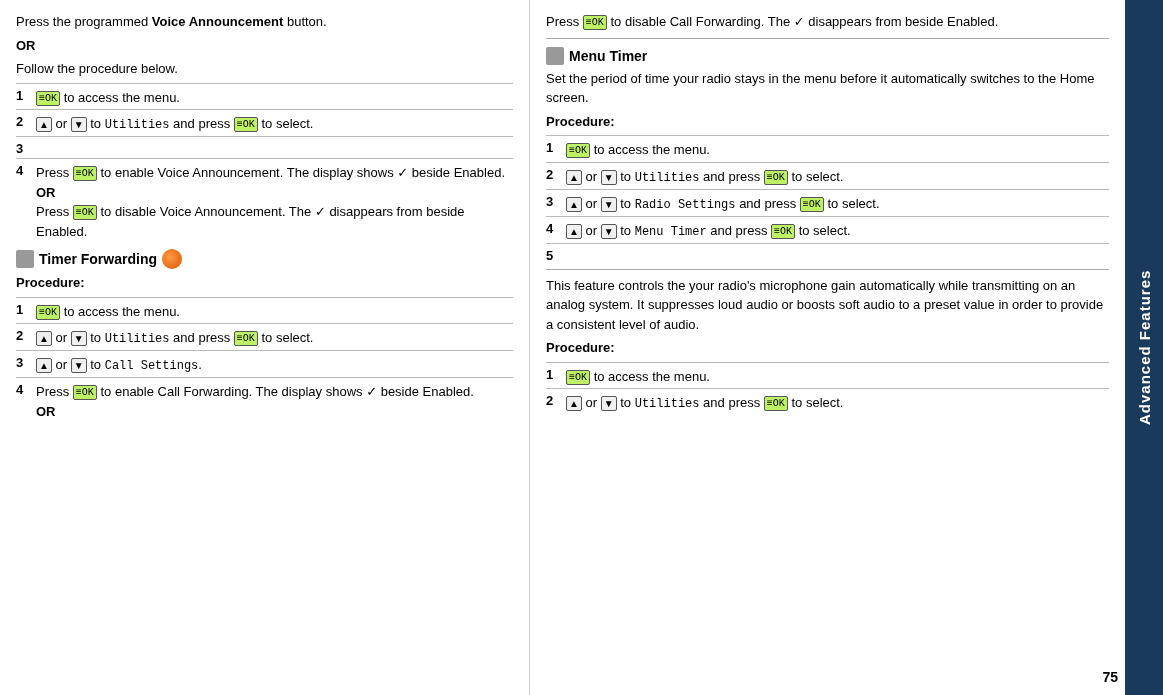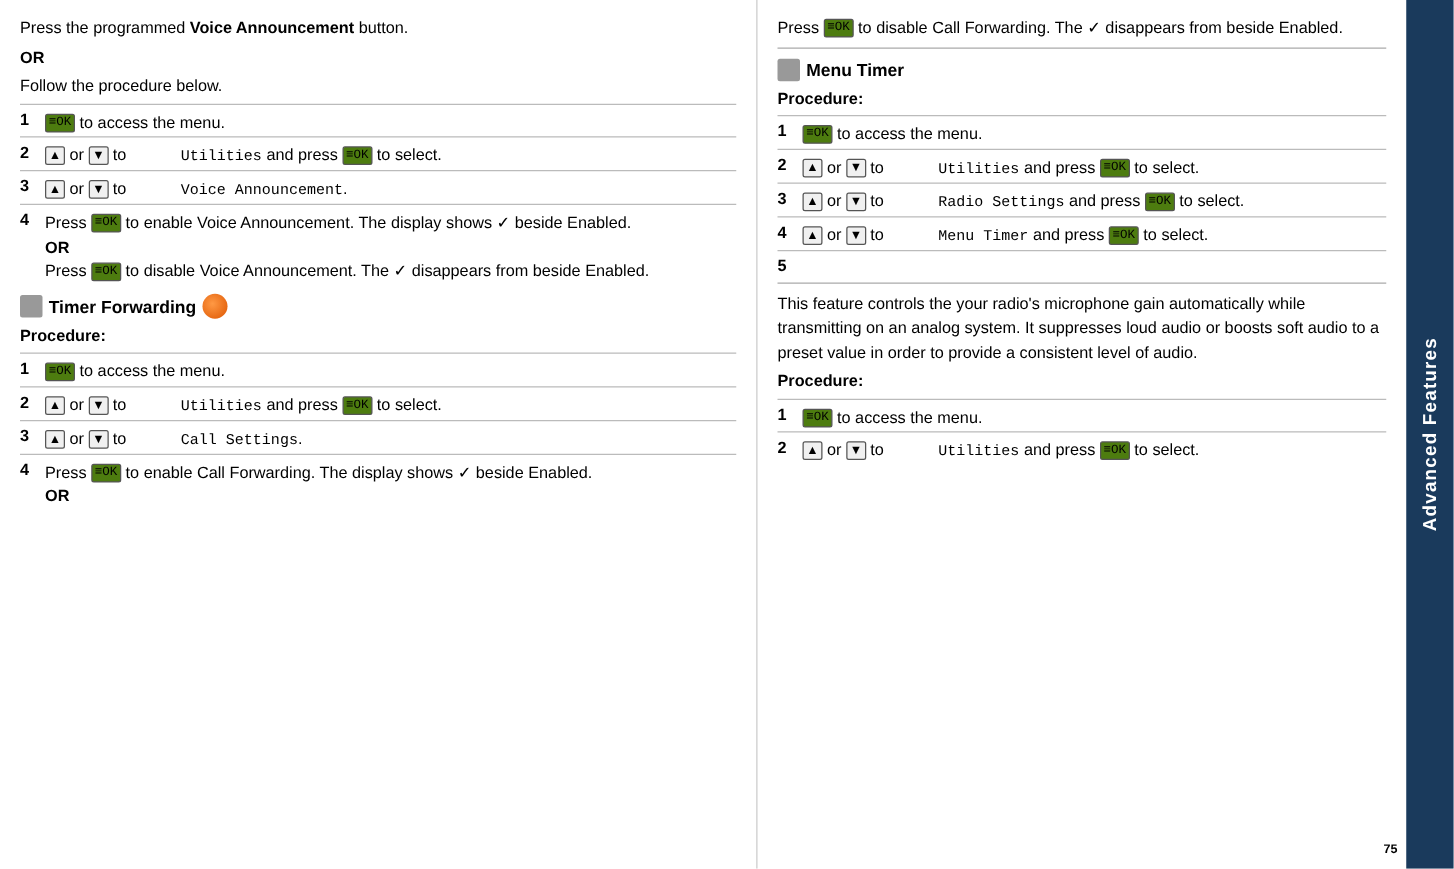--- a/index.html
+++ b/index.html
@@ -12,21 +12,21 @@
       overflow: hidden;
       display: flex;
     }
     .main-content {
       flex: 1;
       display: flex;
       flex-direction: row;
       height: 100%;
     }
     .left-column {
-      width: 606px;
+      width: 530px;
       padding: 12px 16px;
       border-right: 1px solid #ccc;
     }
     .right-column {
       flex: 1;
       padding: 12px 16px;
     }
     .side-tab {
       width: 38px;
       background: #1a3a5c;
@@ -58,30 +58,29 @@
       min-width: 16px;
       margin-right: 4px;
     }
     .step-content {
       flex: 1;
       line-height: 1.5;
     }
     code {
       font-family: "Courier New", monospace;
       font-size: 12px;
-      margin-left: 40px;
     }
     .ok-btn {
       display: inline-block;
       border: 1px solid #555;
       border-radius: 2px;
       padding: 0px 2px;
       font-size: 10px;
       font-family: "Courier New", monospace;
-      background: #4d7c0f;
+      background: #bef264;
       vertical-align: middle;
       line-height: 1.3;
     }
     .arrow-up {
       display: inline-block;
       border: 1px solid #555;
       border-radius: 2px;
       padding: 0px 2px;
       font-size: 10px;
       background: #f0f0f0;
@@ -152,23 +151,20 @@
 
     <div class="step-row">
       <span class="step-num">2</span>
       <span class="step-content">
         <span class="arrow-up">▲</span> or <span class="arrow-down">▼</span> to <code>Utilities</code> and press <span class="ok-btn">≡OK</span> to select.
       </span>
     </div>
 
     <div class="step-row">
       <span class="step-num">3</span>
-      <span class="step-content">
-        <span class="arrow-up">▲</span> or <span class="arrow-down">▼</span> to <code>Voice Announcement</code>.
-      </span>
     </div>
 
     <div class="step-row">
       <span class="step-num">4</span>
       <span class="step-content">
         Press <span class="ok-btn">≡OK</span> to enable Voice Announcement. The display shows ✓ beside Enabled.<br>
         <strong>OR</strong><br>
         Press <span class="ok-btn">≡OK</span> to disable Voice Announcement. The ✓ disappears from beside Enabled.
       </span>
     </div>
@@ -218,20 +214,21 @@
       Press <span class="ok-btn">≡OK</span> to disable Call Forwarding. The ✓ disappears from beside Enabled.
     </p>
 
     <hr class="section-divider">
 
     <div class="section-heading">
       <span class="section-icon" style="background:#999;width:18px;height:18px;"></span>
       <span>Menu Timer</span>
     </div>
 
+    <p>Set the period of time your radio stays in the menu before it automatically switches to the Home screen.</p>
     <p style="margin-top:4px;"><strong>Procedure:</strong></p>
 
     <div class="step-row">
       <span class="step-num">1</span>
       <span class="step-content">
         <span class="ok-btn">≡OK</span> to access the menu.
       </span>
     </div>
 
     <div class="step-row">
@@ -280,13 +277,13 @@
     </div>
 
   </div>
 
   <div class="side-tab">
     <span>Advanced Features</span>
   </div>
 
 </div>
 
-<div class="page-num" style="position:fixed; bottom:10px; right:45px; font-weight:bold; font-size:10px;">75</div>
+<div class="page-num" style="position:fixed; bottom:10px; right:45px; font-weight:bold; font-size:14px;">75</div>
 
 </body></html>

